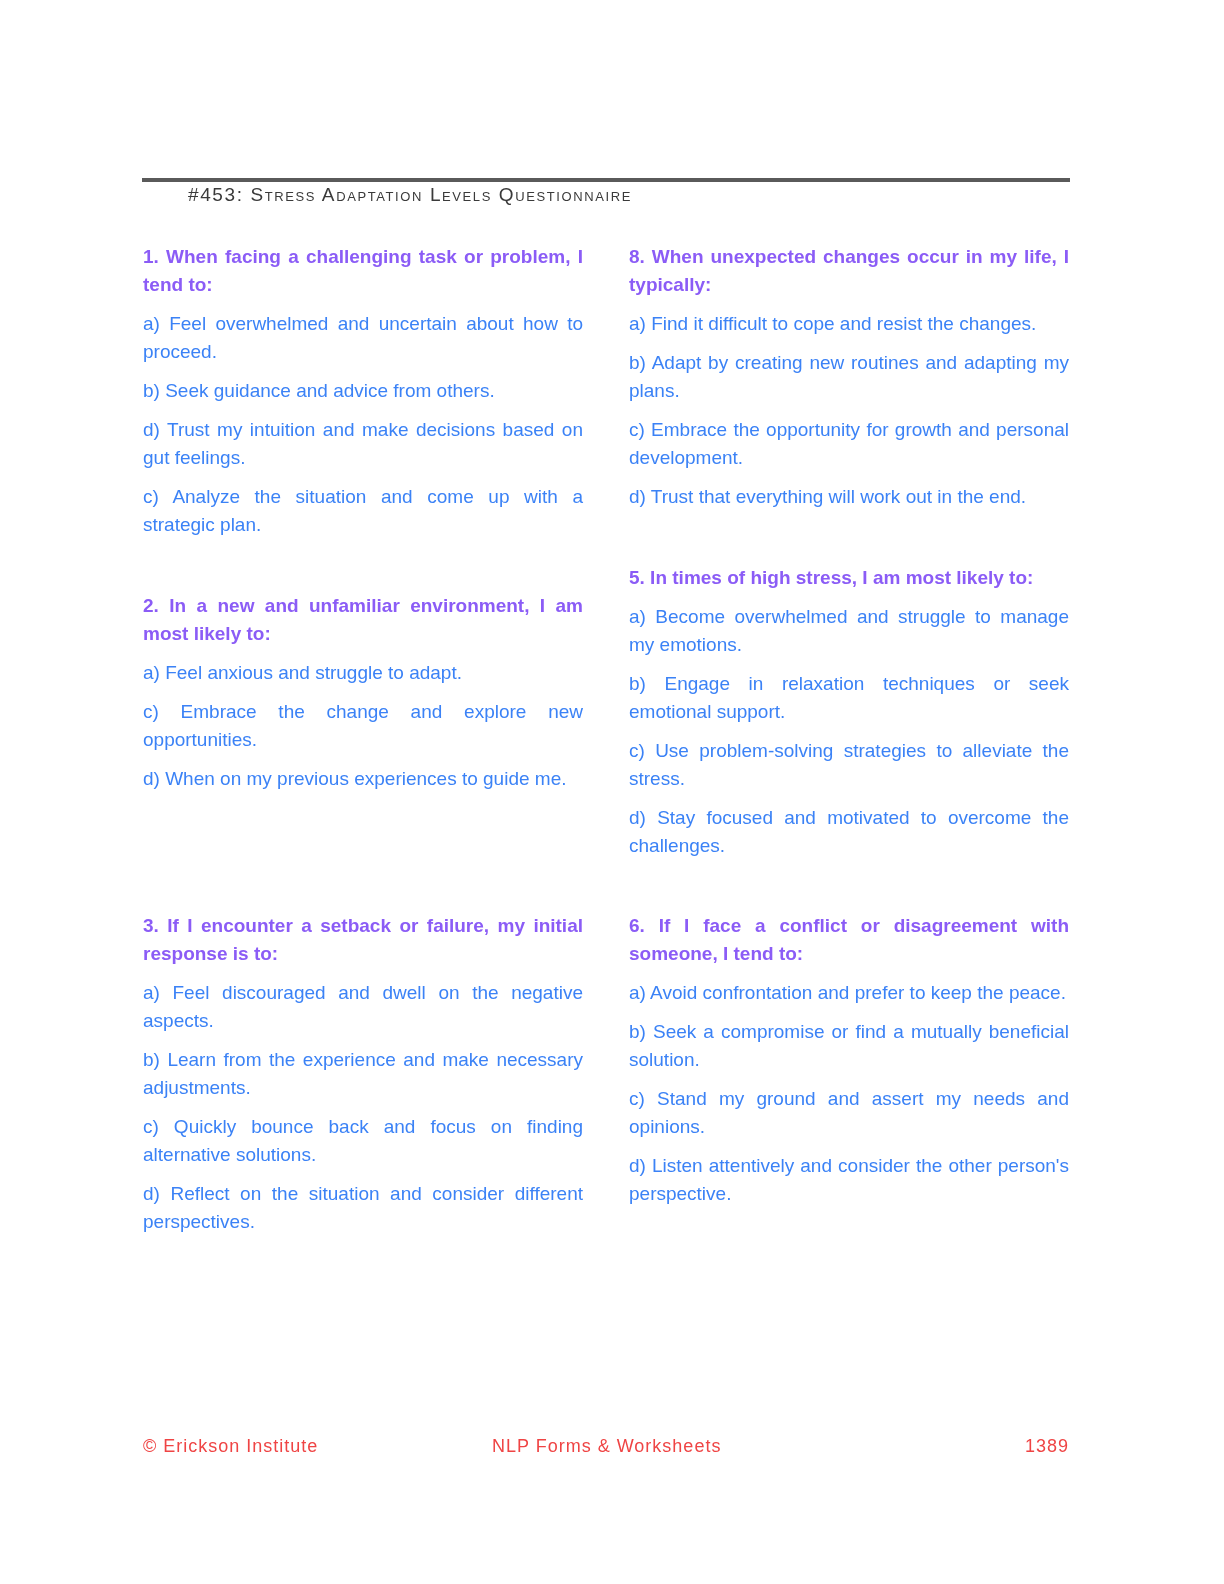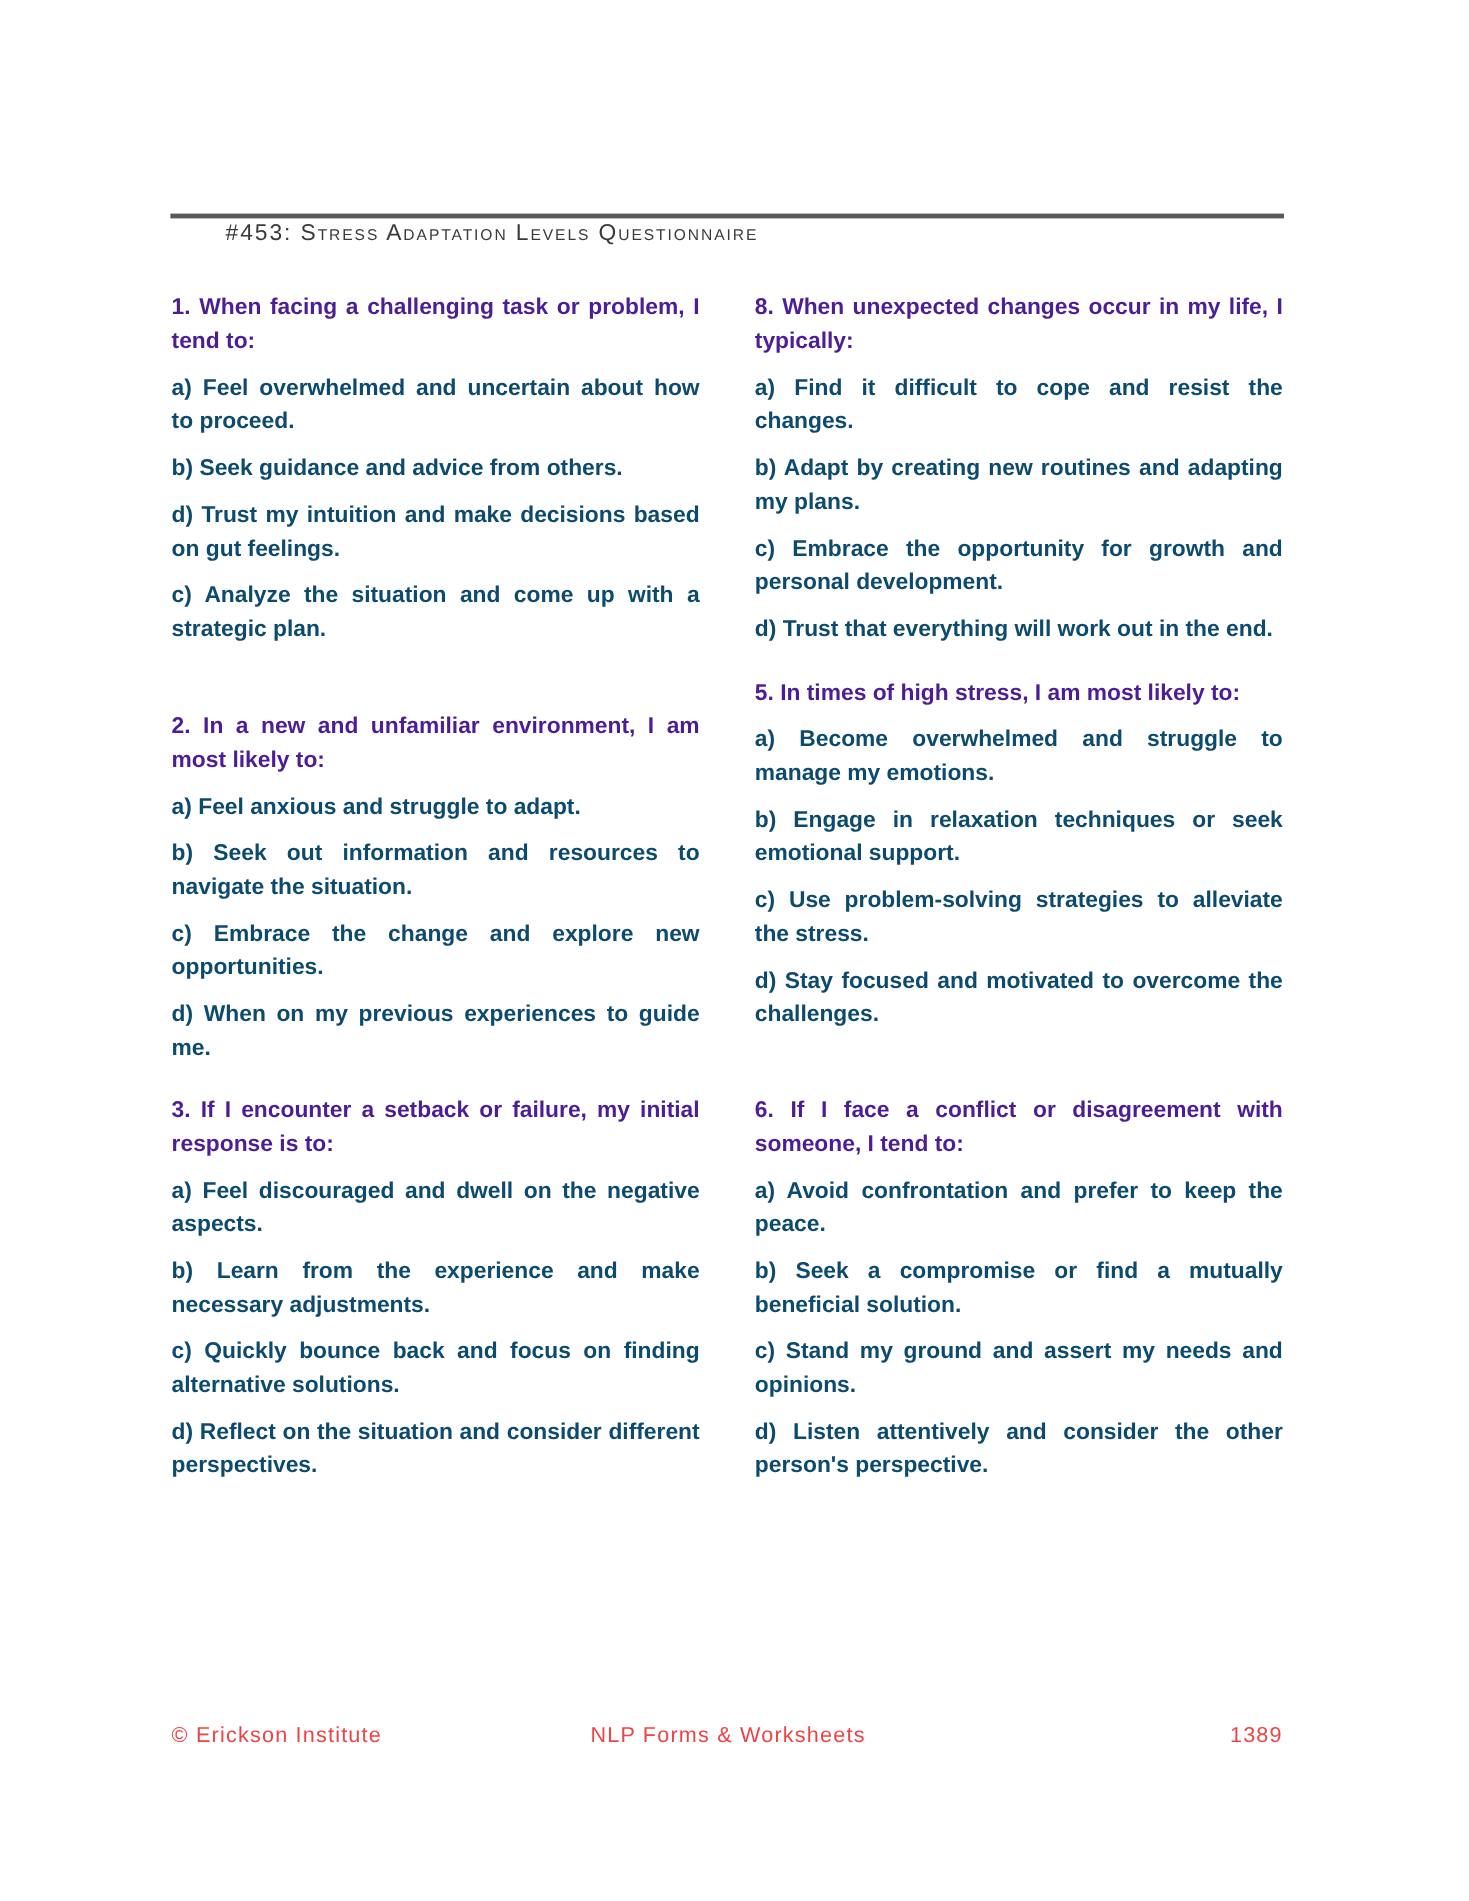--- a/index.html
+++ b/index.html
@@ -1,21 +1,21 @@
 <!DOCTYPE html>
 <html><head>
 <meta charset="utf-8">
 <style>
   html, body { margin: 0; padding: 0; background: #ffffff; }
   body { width: 1224px; height: 1584px; position: relative; font-family: "Liberation Sans", "DejaVu Sans", sans-serif; color: #222; }
   .rule { position: absolute; left: 142px; top: 178px; width: 928px; height: 4px; background: #5a5a5a; }
   .title { position: absolute; left: 143px; top: 184px; font-size: 19px; letter-spacing: 1.6px; color: #3a3a3a; font-variant: small-caps; white-space: nowrap; margin-left: 45px; }
   .question { position: absolute; width: 440px; }
-  .q-heading { font-weight: bold; font-size: 19px; line-height: 28px; color: #4c1d95; text-align: justify; margin: 0 0 11px 0; }
-  .option { font-size: 19px; line-height: 28px; color: #0c4a6e; text-align: justify; margin: 0 0 11px 0; font-weight: bold; }
+  .q-heading { font-weight: bold; font-size: 19px; line-height: 28px; color: #8b5cf6; text-align: justify; margin: 0 0 11px 0; }
+  .option { font-size: 19px; line-height: 28px; color: #3b82f6; text-align: justify; margin: 0 0 11px 0; }
   .footer { position: absolute; top: 1436px; font-size: 18px; letter-spacing: 1px; color: #ef4444; white-space: nowrap; }
   .footer.left { left: 143px; }
   .footer.center { left: 492px; }
   .footer.right { right: 155px; }
 </style>
 </head>
 <body>
 
 <div class="rule"></div>
 <div class="title">#453: Stress Adaptation Levels Questionnaire</div>
@@ -24,21 +24,20 @@
   <p class="q-heading">1. When facing a challenging task or problem, I tend to:</p>
   <p class="option">a) Feel overwhelmed and uncertain about how to proceed.</p>
   <p class="option">b) Seek guidance and advice from others.</p>
   <p class="option">d) Trust my intuition and make decisions based on gut feelings.</p>
   <p class="option">c) Analyze the situation and come up with a strategic plan.</p>
 </div>
 
 <div class="question" style="left:143px; top:592px;">
   <p class="q-heading">2. In a new and unfamiliar environment, I am most likely to:</p>
   <p class="option">a) Feel anxious and struggle to adapt.</p>
-  <p class="option">b) Seek out information and resources to navigate the situation.</p>
   <p class="option">c) Embrace the change and explore new opportunities.</p>
   <p class="option">d) When on my previous experiences to guide me.</p>
 </div>
 
 <div class="question" style="left:143px; top:912px;">
   <p class="q-heading">3. If I encounter a setback or failure, my initial response is to:</p>
   <p class="option">a) Feel discouraged and dwell on the negative aspects.</p>
   <p class="option">b) Learn from the experience and make necessary adjustments.</p>
   <p class="option">c) Quickly bounce back and focus on finding alternative solutions.</p>
   <p class="option">d) Reflect on the situation and consider different perspectives.</p>

